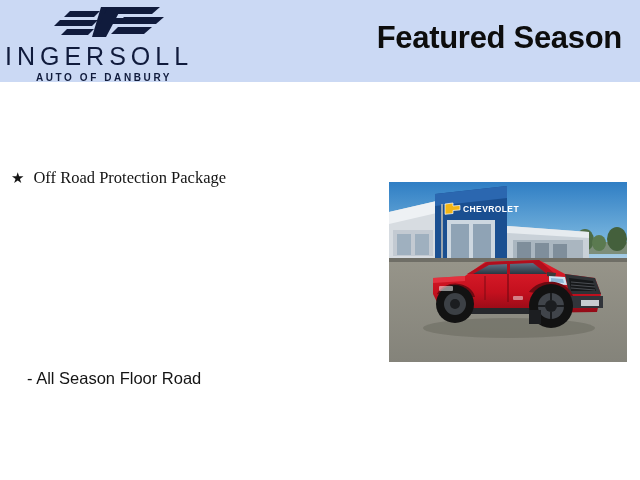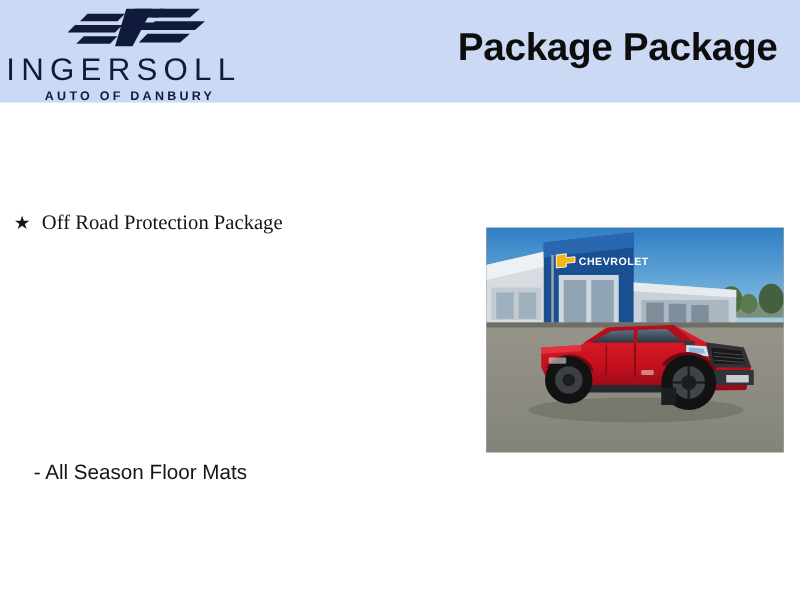--- a/index.html
+++ b/index.html
@@ -166,31 +166,31 @@
           <path d="M70 24 L104 24 L96 31 L63 31 Z"></path>
         </g>
       </svg>
     </div>
 
     <div class="logo-wordmark">INGERSOLL</div>
 
     <div class="logo-subwordmark">AUTO OF DANBURY</div>
   </div>
 
-  <div class="header-title">Package Package</div>
+  <div class="header-title">Featured Season</div>
 </div>
 
 <div class="content">
 
   <div class="feature-item">
     <span class="feature-bullet">★</span>
     <span class="feature-label">Off Road Protection Package</span>
   </div>
 
-  <div class="subfeature-item">- All Season Floor Mats</div>
+  <div class="subfeature-item">- All Season Floor Road</div>
 
   <div class="vehicle-photo">
     <svg viewBox="0 0 238 180" xmlns="http://www.w3.org/2000/svg">
       <defs>
         <linearGradient id="skyGrad" x1="0" y1="0" x2="0" y2="1">
           <stop offset="0%" stop-color="#2f7ec4"></stop>
           <stop offset="70%" stop-color="#77b4dd"></stop>
           <stop offset="100%" stop-color="#b9d6e8"></stop>
         </linearGradient>
         <linearGradient id="groundGrad" x1="0" y1="0" x2="0" y2="1">

